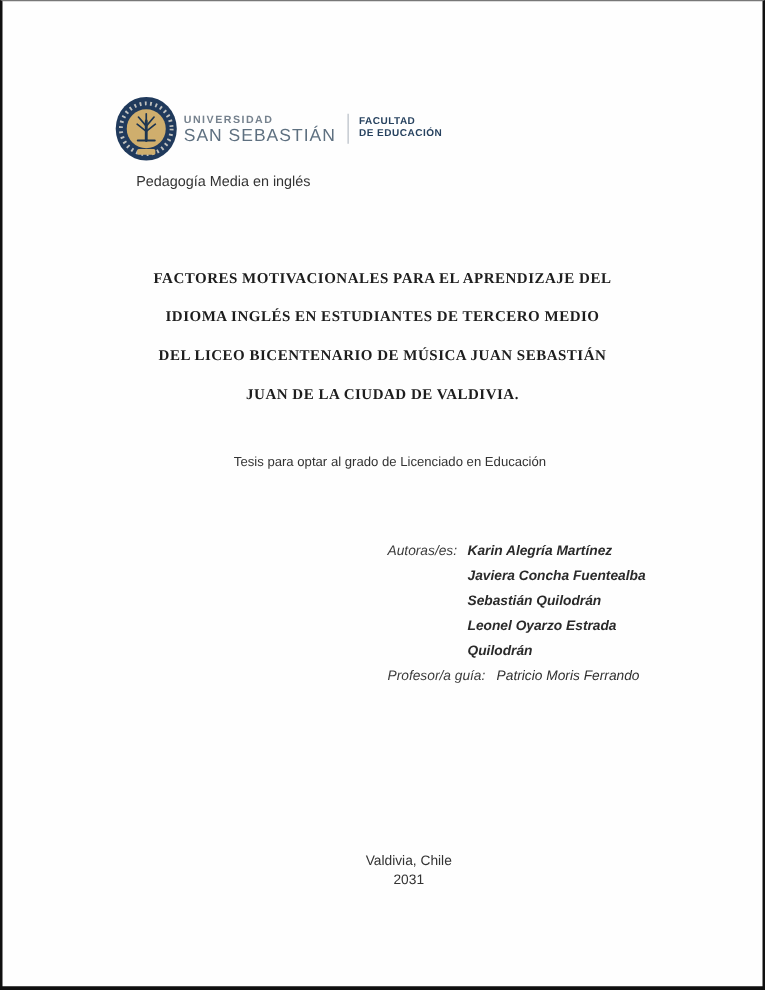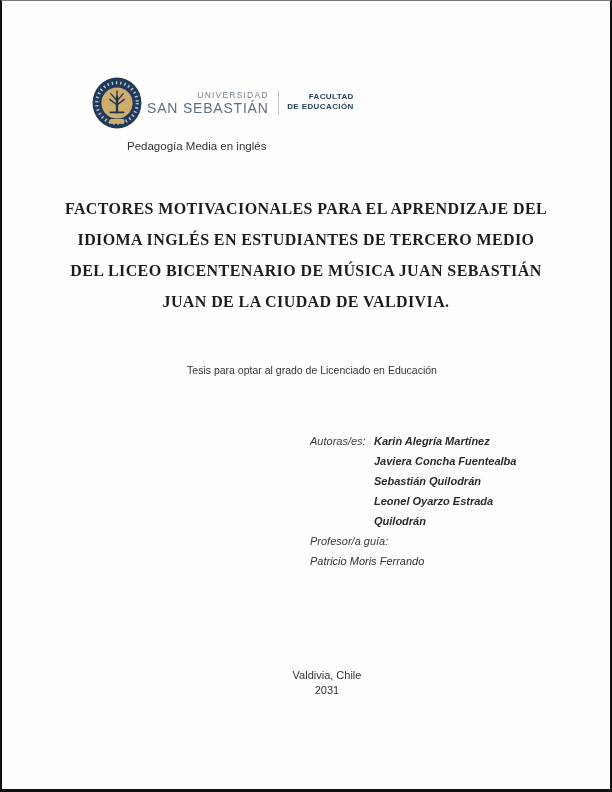--- a/index.html
+++ b/index.html
@@ -38,22 +38,21 @@
     flex: none;
   }
   .wordmark {
     margin-left: 5px;
     line-height: 1;
   }
   .uni-small {
     font-size: 8.5px;
     letter-spacing: 1.2px;
     color: #76828e;
-    font-weight: 400;
-    text-align: right;
+    font-weight: 700;
   }
   .uni-large {
     font-size: 14px;
     letter-spacing: 0.8px;
     color: #5e7080;
     font-weight: 400;
     margin-top: 2px;
   }
   .logo-divider {
     width: 1.5px;
@@ -63,40 +62,39 @@
   }
   .faculty {
     line-height: 1;
     color: #27425f;
     font-weight: 700;
   }
   .faculty div {
     font-size: 8px;
     letter-spacing: 0.4px;
     margin-bottom: 2.5px;
-    text-align: right;
   }
 
   
   .program {
     position: absolute;
-    left: 125px;
+    left: 107px;
     top: 139px;
     font-size: 11.5px;
     color: #333333;
   }
   .title {
     position: absolute;
     left: 40px;
     right: 40px;
     top: 192px;
-    margin: 0;
+    margin: 14px;
     text-align: center;
     font-family: "Liberation Serif", serif;
-    font-size: 16px;
+    font-size: 12px;
     font-weight: 700;
     letter-spacing: 0.4px;
     line-height: 31px;
     color: #1d1d1d;
   }
   .degree {
     position: absolute;
     left: 0;
     width: 620px;
     top: 363px;
@@ -121,34 +119,33 @@
     flex: none;
     color: #3a3a3a;
   }
   .author-row .name {
     font-weight: 700;
     color: #2a2a2a;
   }
   .advisor-row {
     display: flex;
     white-space: nowrap;
-    flex-direction: column;
   }
   .advisor-row .label {
     color: #3a3a3a;
     margin-right: 9px;
   }
   .advisor-row .name {
     font-weight: 400;
     color: #2f2f2f;
   }
   .footer-block {
     position: absolute;
     left: 225px;
-    top: 667px;
+    top: 681px;
     width: 200px;
     text-align: center;
     font-size: 11px;
     line-height: 15px;
     color: #333333;
   }
 </style>
 </head>
 <body>
 

